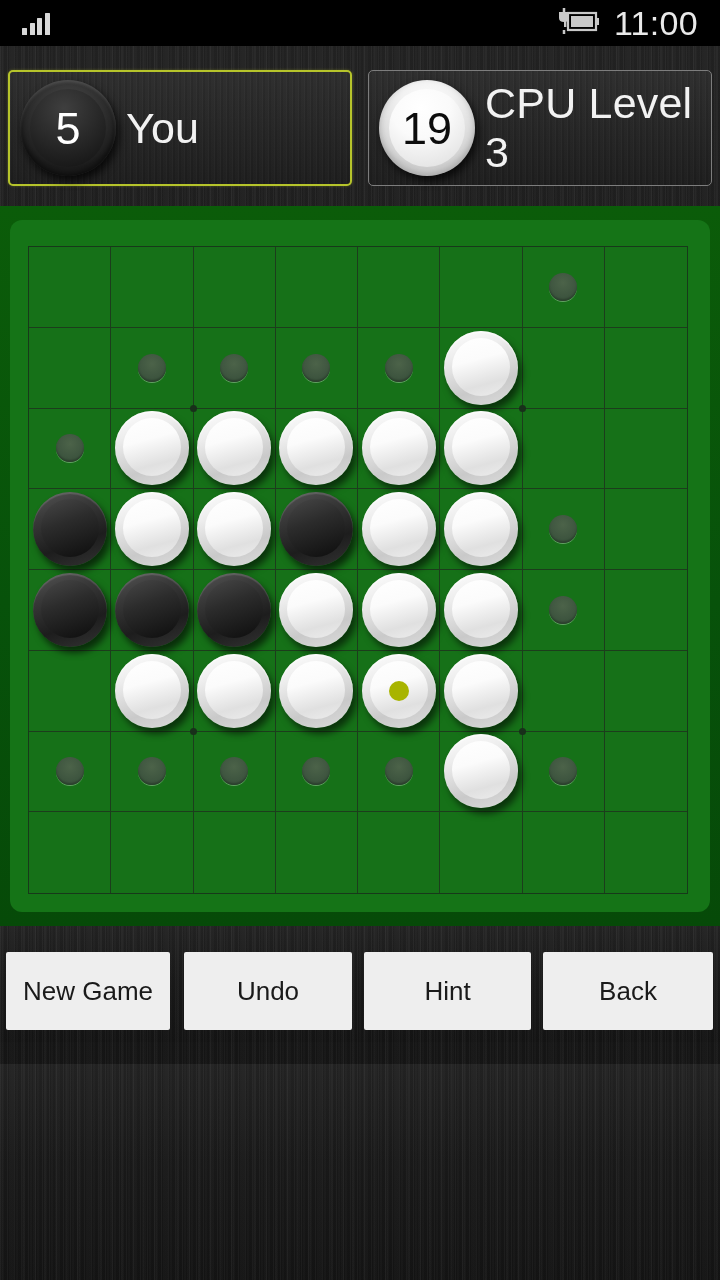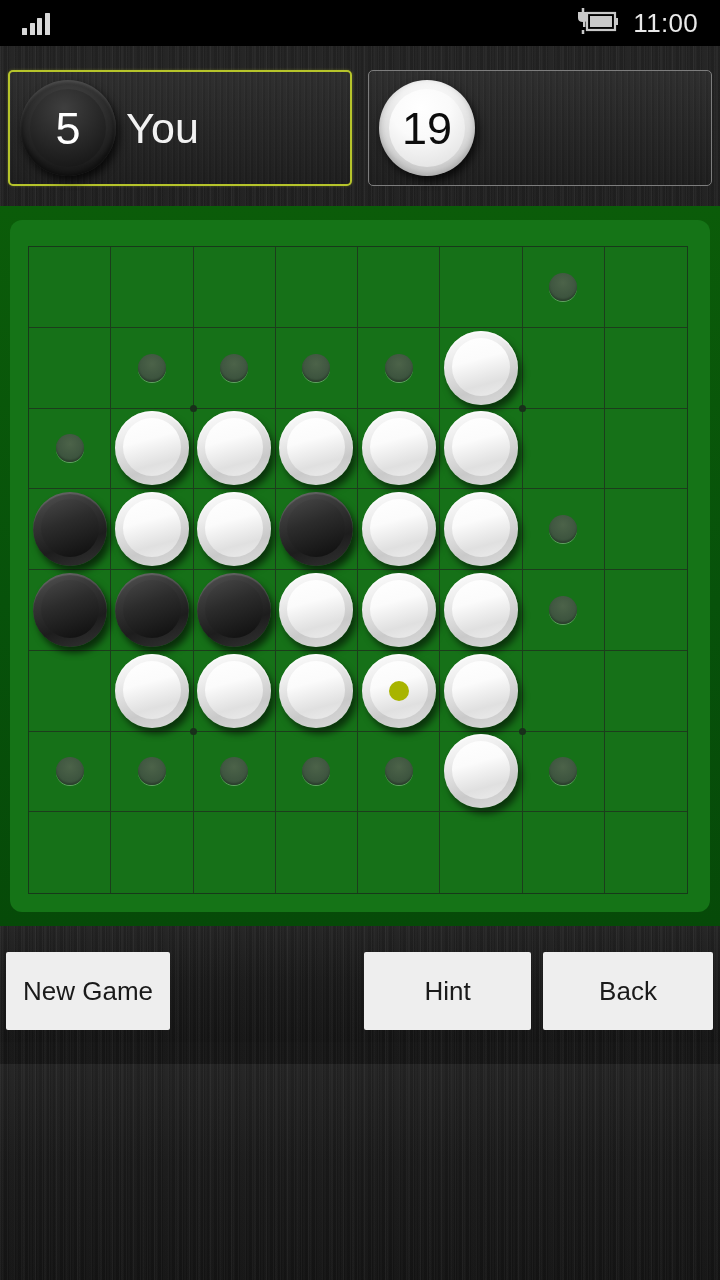--- a/index.html
+++ b/index.html
@@ -69,21 +69,21 @@
   #status-right {
     margin-left: auto;
     margin-right: 22px;
     display: flex;
     align-items: center;
     gap: 14px;
   }
   #battery-icon { display: block; }
   #clock {
     color: #e9e9e9;
-    font-size: 26px;
+    font-size: 34px;
     letter-spacing: 0.3px;
   }
 
   
   #scorebar {
     position: absolute;
     top: 46px; left: 0;
     width: 720px; height: 160px;
   }
   .score-panel {
@@ -334,20 +334,21 @@
       <div class="score-disc black">
         <span class="score-num">5</span>
       </div>
       <span class="score-name">You</span>
     </div>
 
     <div id="panel-cpu" class="score-panel">
       <div class="score-disc white">
         <span class="score-num">19</span>
       </div>
+      <span class="score-name">CPU Level 3</span>
     </div>
 
   </div>
 
   <div id="board-frame">
     <div id="board-inner">
       <div id="grid">
           <div class="cell"></div>
           <div class="cell"></div>
           <div class="cell"></div>
@@ -493,19 +494,20 @@
           <div class="cell last-row"></div>
           <div class="cell last-row"></div>
           <div class="cell last-row"></div>
           <div class="cell last-col last-row"></div>
         </div>
     </div>
   </div>
 
   <div id="buttonbar" class="brushed">
     <button id="btn-newgame" class="game-btn">New Game</button>
+    <button id="btn-undo" class="game-btn">Undo</button>
     <button id="btn-back" class="game-btn">Back</button>
     <button id="btn-hint" class="game-btn">Hint</button>
   </div>
 
   <div id="bottom-fill" class="brushed"></div>
 
 </div>
 
 </body></html>

